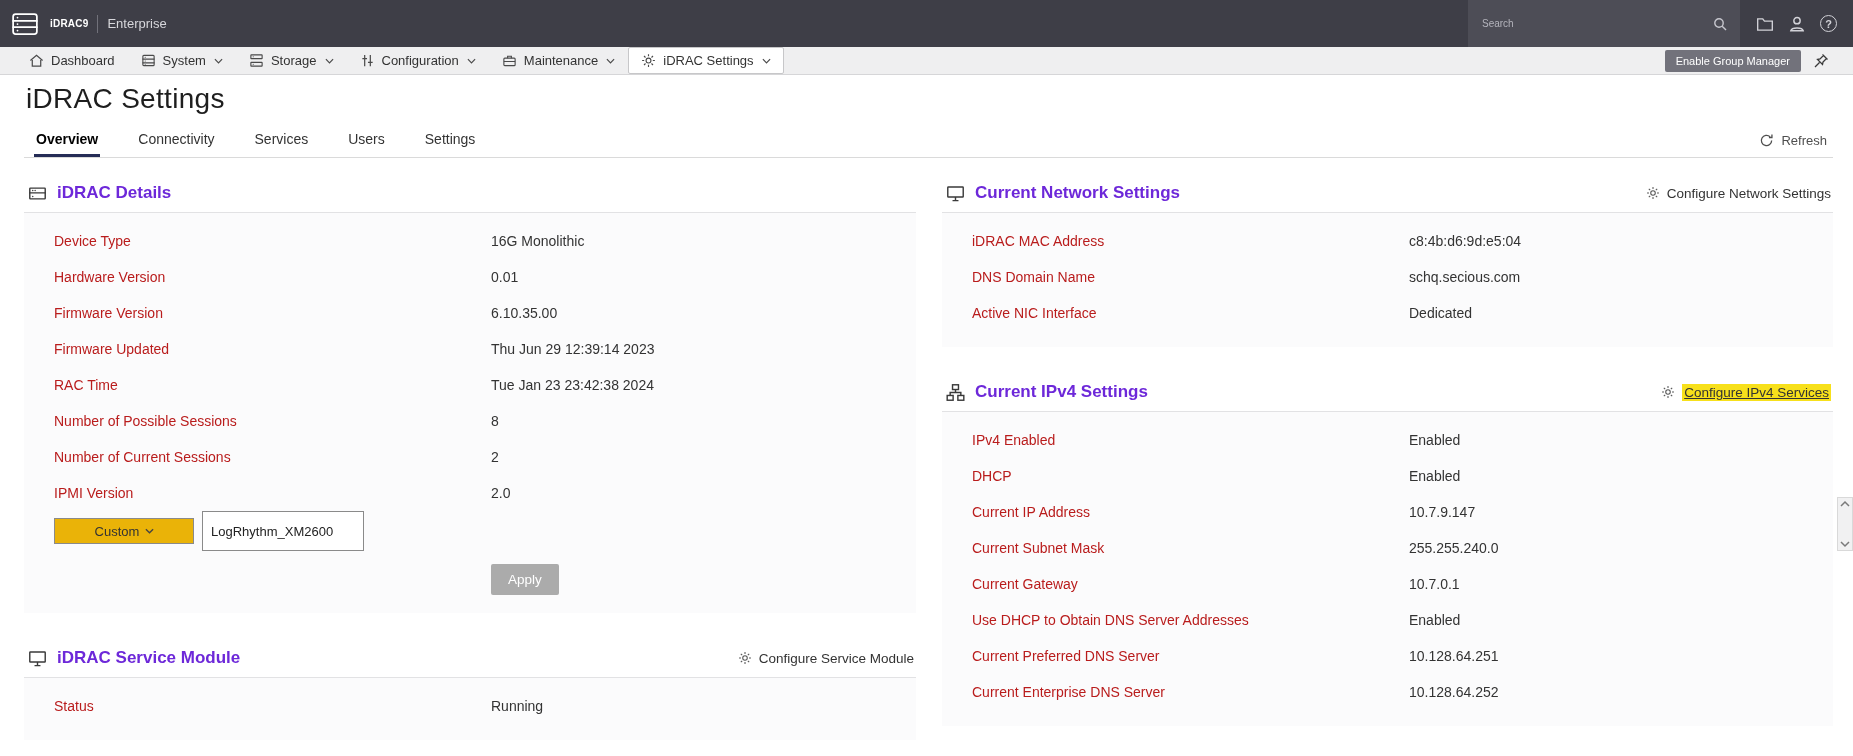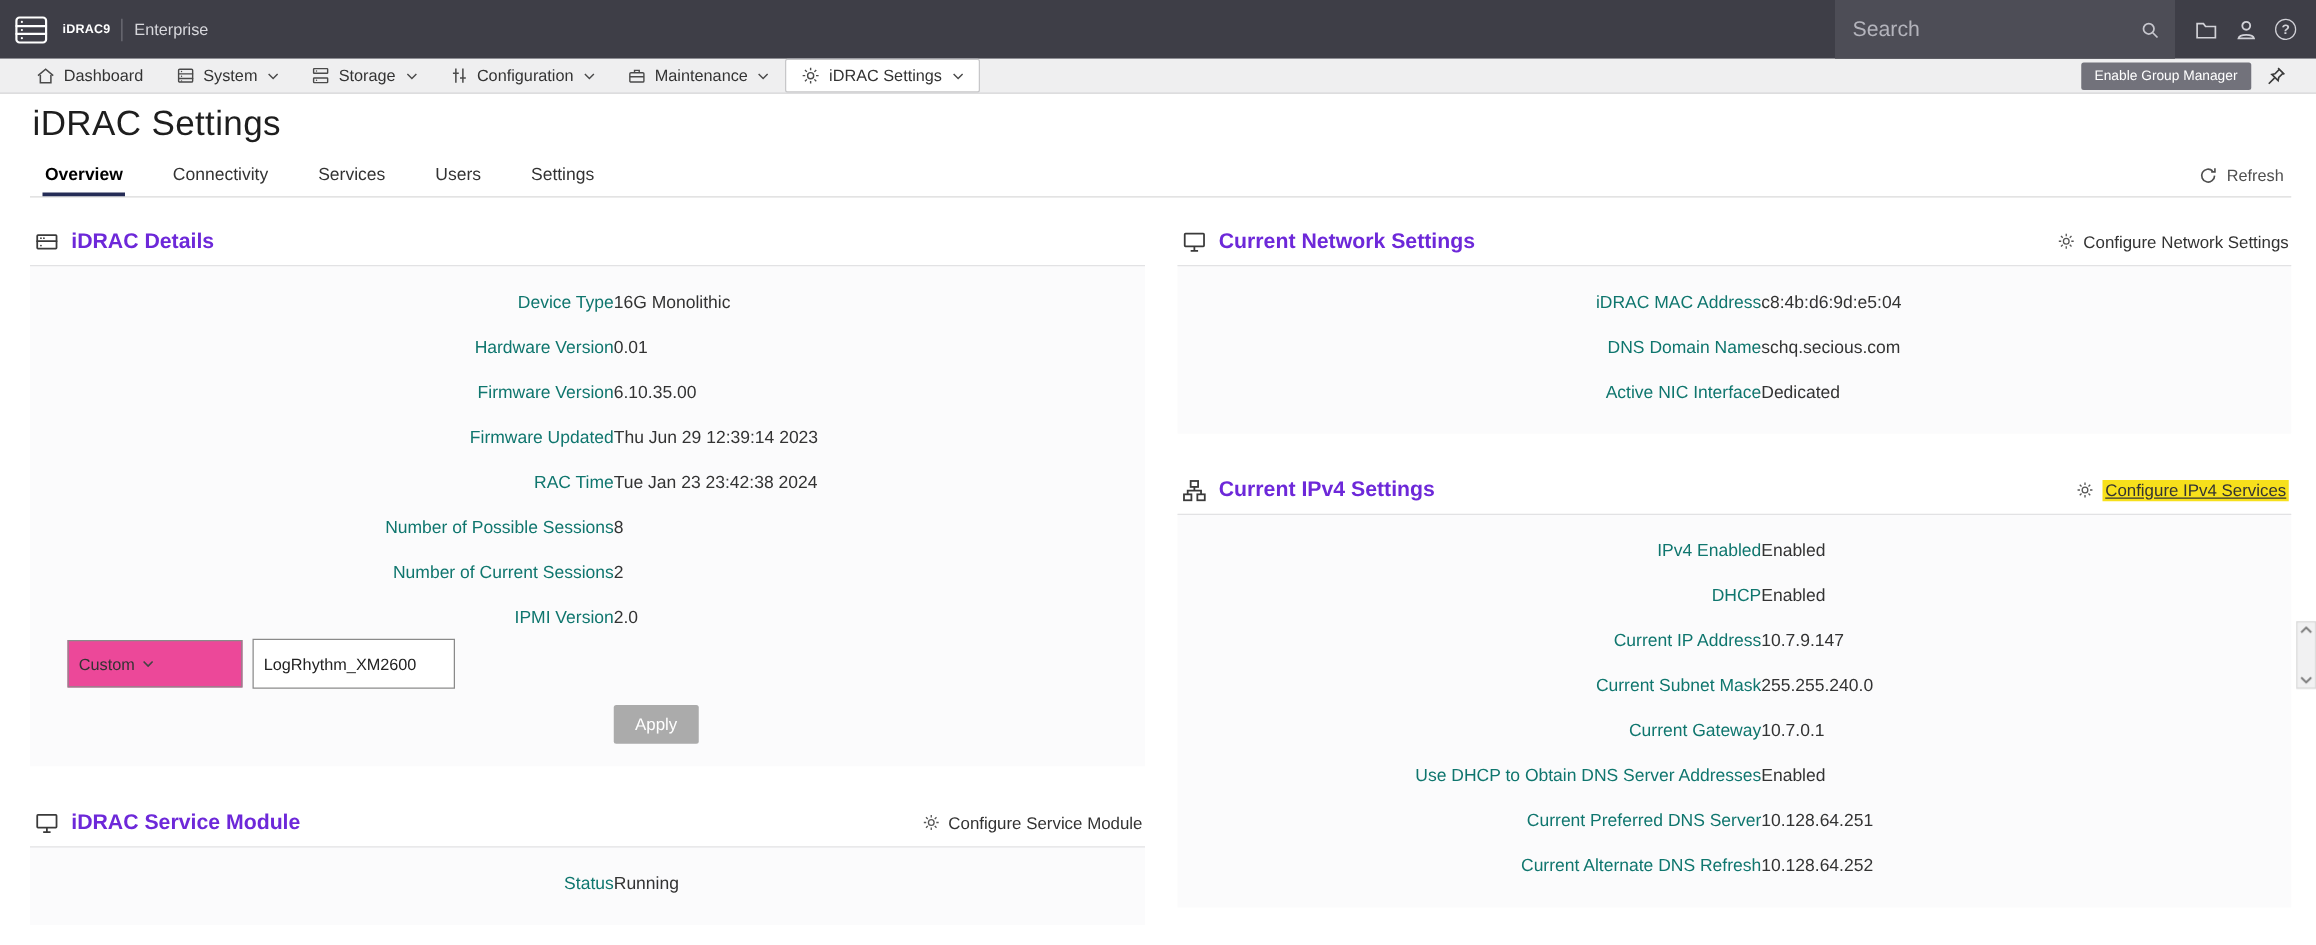--- a/index.html
+++ b/index.html
@@ -11,21 +11,21 @@
   }
   svg { display:block; }
 
   
   .app-header { height:47px; background:#3e3e47; display:flex; align-items:center; }
   .logo-wrap { margin:0 10px 0 10px; color:#fff; }
   .brand { color:#fff; font-size:10px; font-weight:bold; letter-spacing:.2px; }
   .brand-divider { width:1px; height:18px; background:#71717a; margin:0 9px; }
   .edition { color:#d7d7dc; font-size:13px; }
   .search-box { margin-left:auto; width:272px; height:47px; background:#4d4d56; display:flex; align-items:center; padding:0 12px; }
-  .search-input { flex:1; background:transparent; border:none; outline:none; color:#c4b5fd; font-size:17px; font-family:inherit; }
+  .search-input { flex:1; background:transparent; border:none; outline:none; color:#c4b5fd; font-size:10px; font-family:inherit; }
   .search-input::placeholder { color:#b4b4bc; }
   .search-icon { color:#c7c7ce; }
   .header-icons { display:flex; align-items:center; gap:14px; padding:0 16px; color:#d2d2d8; }
   .help-circle { width:17px; height:17px; border:1.5px solid #d2d2d8; border-radius:50%; font-size:11px; font-weight:bold; display:flex; align-items:center; justify-content:center; }
 
   
   .main-nav { height:28px; background:#efeff0; border-bottom:1px solid #d6d6d8; display:flex; align-items:center; padding:0 10px 0 16px; }
   .nav-item { display:flex; align-items:center; gap:7px; padding:6px 13px; font-size:13px; color:#333; cursor:pointer; white-space:nowrap; }
   .nav-item svg { color:#4a4a4a; }
   .nav-item.active { background:#fff; border:1px solid #c7c7c9; border-radius:2px; padding:5px 12px; }
@@ -49,25 +49,25 @@
   .panel { margin-bottom:26px; }
   .panel-header { display:flex; align-items:center; gap:10px; padding:9px 2px 9px 4px; }
   .panel-icon { color:#3a3a3a; }
   .panel-title { font-size:17px; font-weight:bold; color:#6d28d9; margin:0; }
   .configure-link { margin-left:auto; display:flex; align-items:center; gap:7px; font-size:13.5px; color:#333; text-decoration:none; cursor:pointer; }
   .configure-link .gear { color:#555; }
   .hl { background:#f7e01b; text-decoration:underline; padding:1px 2px; }
 
   .panel-body { background:#fbfbfc; border-top:1px solid #e2e2e4; padding:10px 0 16px; }
   .row { display:grid; grid-template-columns:437px 1fr; align-items:center; min-height:36px; padding:0 30px; font-size:14px; color:#333; }
-  .row-label { color:#0f766e;text-align:right; }
+  .row-label { color:#b91c1c; }
   .row-value { color:#333; }
 
   .controls-cell { display:flex; align-items:center; gap:8px; }
-  .select-box { display:inline-flex; align-items:center; justify-content:flex-start; width:140px; height:38px; border:1px solid #8a8a8a; background:#ec4899; padding:0 7px 0 8px; font-size:13px; cursor:pointer; }
+  .select-box { display:inline-flex; align-items:center; justify-content:center; width:140px; height:26px; border:1px solid #8a8a8a; background:#eab308; padding:0 7px 0 8px; font-size:13px; cursor:pointer; }
   .select-arrow { color:#444; margin-left:6px; }
   .text-input { width:162px; height:40px; border:1px solid #8a8a8a; font-size:13px; padding:0 8px; font-family:inherit; color:#222; background:#fff; }
   .apply-row { margin-top:10px; }
   .apply-btn { background:#ababab; color:#fff; border:none; border-radius:2px; font-size:13.5px; padding:8px 17px; font-family:inherit; cursor:default; }
 
   
   .scroll-widget { position:fixed; right:0; top:497px; width:16px; height:54px; background:#f1f1f2; border:1px solid #d9d9d9; display:flex; flex-direction:column; justify-content:space-between; align-items:center; padding:2px 0; }
   .scroll-btn { color:#7a7a7a; cursor:pointer; }
 </style>
 </head>
@@ -388,21 +388,21 @@
           </div>
           <div class="row">
             <span class="row-label">Use DHCP to Obtain DNS Server Addresses</span>
             <span class="row-value">Enabled</span>
           </div>
           <div class="row">
             <span class="row-label">Current Preferred DNS Server</span>
             <span class="row-value">10.128.64.251</span>
           </div>
           <div class="row">
-            <span class="row-label">Current Alternate DNS Refresh</span>
+            <span class="row-label">Current Enterprise DNS Server</span>
             <span class="row-value">10.128.64.252</span>
           </div>
         </div>
       </section>
     </div>
   </div>
 </main>
 
 <div class="scroll-widget">
   <span class="scroll-btn">

